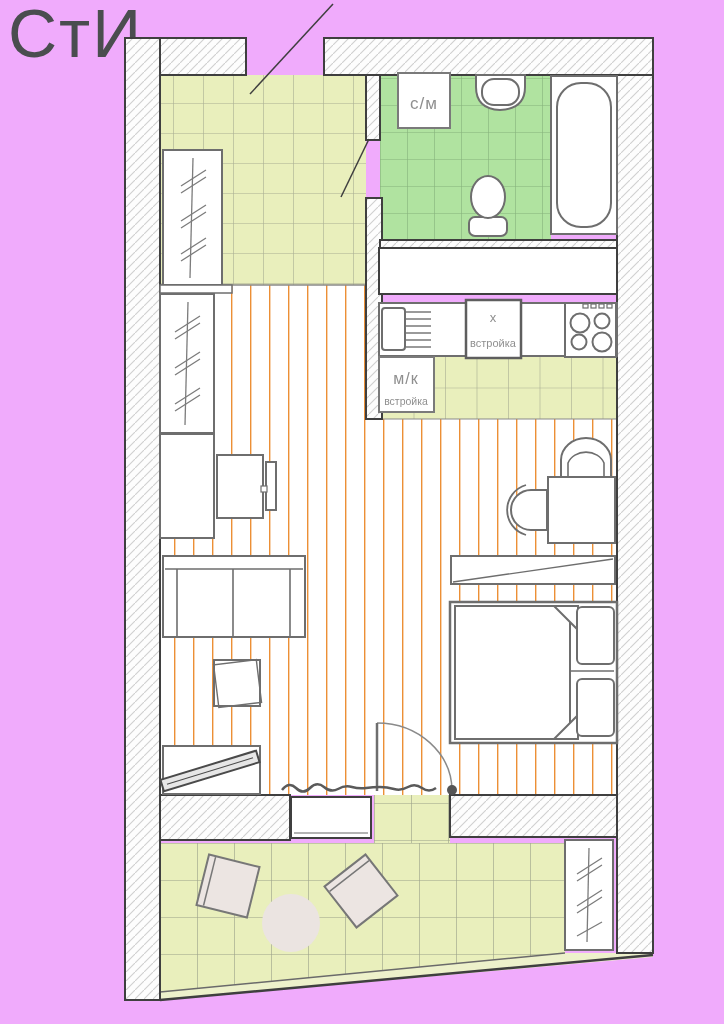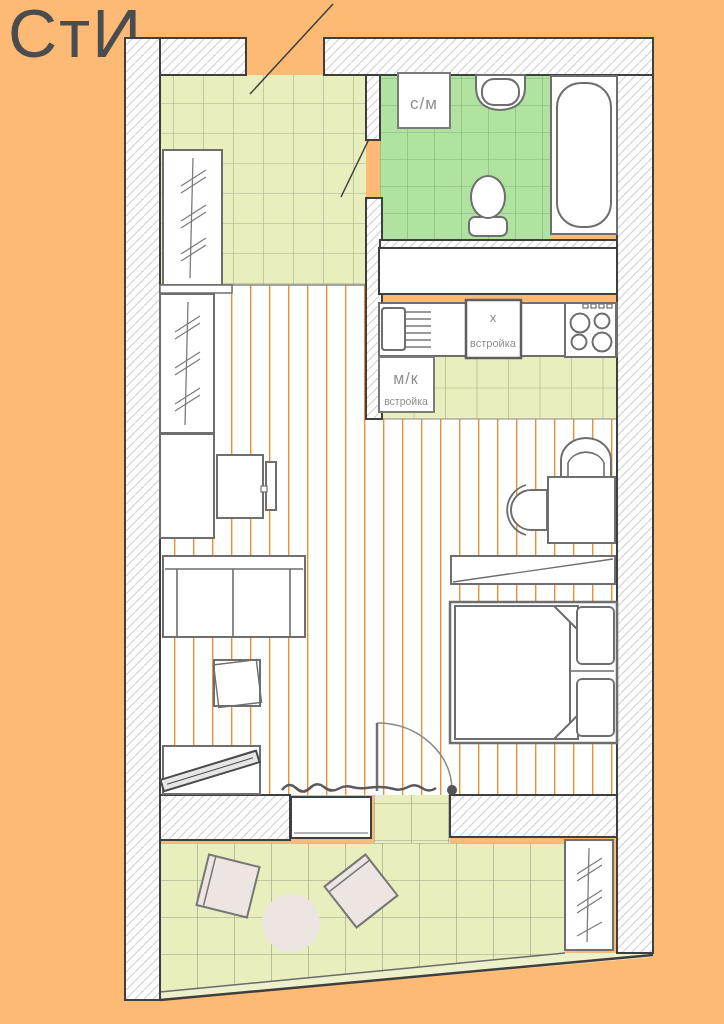--- a/index.html
+++ b/index.html
@@ -1,16 +1,16 @@
 <!DOCTYPE html>
 <html><head>
 <meta charset="utf-8">
 <style>
   html,body{margin:0;padding:0;background:#ffffff;}
-  .stage{position:relative;width:724px;height:1024px;background:#fdba74;overflow:hidden;
+  .stage{position:relative;width:724px;height:1024px;background:#f0abfc;overflow:hidden;
          font-family:"Liberation Sans",sans-serif;}
   .logo{position:absolute;left:8px;top:-6px;font-size:68px;letter-spacing:2px;
         color:#4a4d4f;font-family:"Liberation Sans",sans-serif;}
   svg{position:absolute;left:0;top:0;}
   text{font-family:"Liberation Sans",sans-serif;}
 </style>
 </head>
 <body>
 
 <div class="stage">

